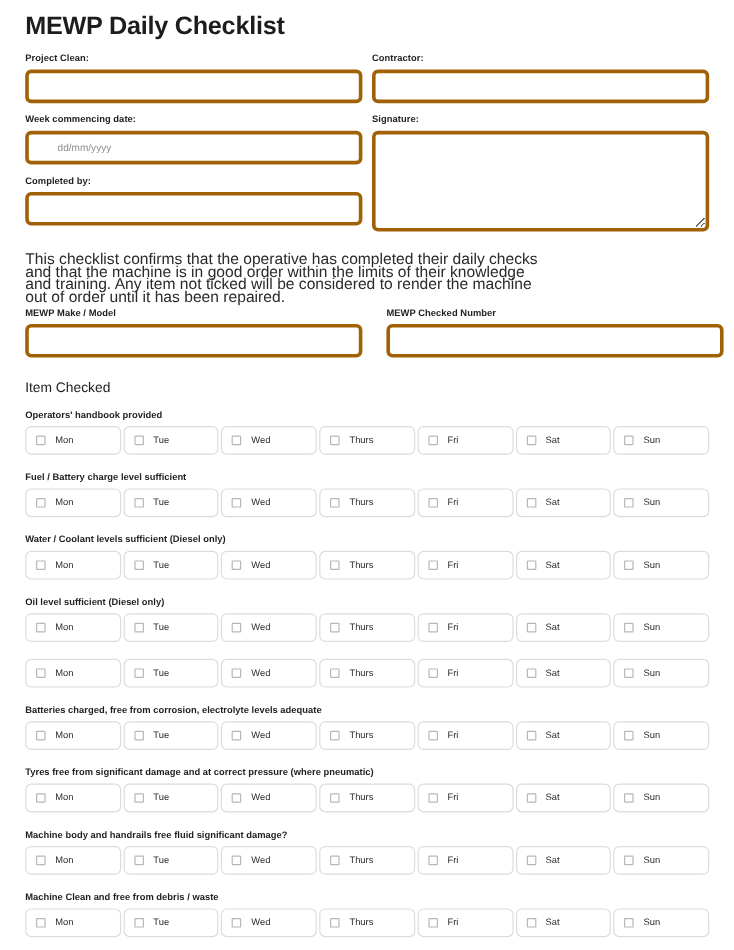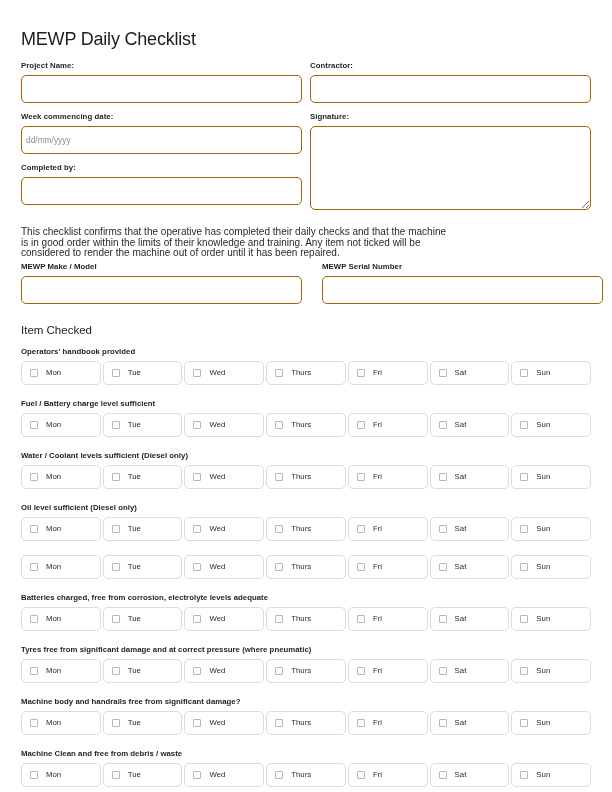--- a/index.html
+++ b/index.html
@@ -18,26 +18,26 @@
     position: relative;
     width: 612px;
     height: 792px;
     box-sizing: border-box;
     padding: 0 21px;
     overflow: hidden;
   }
 
   
   .doc-title {
-    font-size: 18px;
-    font-weight: normal;
+    font-size: 21px;
+    font-weight: bold;
     letter-spacing: -0.2px;
     color: #1d1d1d;
     margin: 0;
-    padding-top: 26px;
+    padding-top: 9px;
     line-height: 26px;
   }
 
   
   .form-grid {
     display: flex;
     gap: 8px;
     margin-top: 9px;
   }
   .form-col {
@@ -49,42 +49,42 @@
     font-weight: bold;
     color: #1f1f1f;
     line-height: 10px;
     margin-bottom: 4px;
     letter-spacing: 0.05px;
   }
   .field-box {
     box-sizing: border-box;
     width: 100%;
     height: 28px;
-    border: 1px solid #a16207;
+    border: 3px solid #a16207;
     border-radius: 5px;
     background: #ffffff;
     font-family: "Liberation Sans", sans-serif;
     font-size: 8.4px;
     color: #202020;
-    padding: 0 4px;
+    padding: 0 24px;
     outline: none;
   }
   .field-box::placeholder {
     color: #8d8d8d;
     opacity: 1;
   }
   .field-box.tall {
     height: 84px;
   }
   .field-group { margin-bottom: 9px; }
   .field-group.last { margin-bottom: 0; }
 
   
   .statement {
-    font-size: 10px;
+    font-size: 13px;
     line-height: 10.6px;
     color: #2a2a2a;
     margin: 13px 0 0 0;
     width: 432px;
     letter-spacing: 0.01px;
   }
 
   
   .mewp-row {
     display: flex;
@@ -152,21 +152,21 @@
 
 <div class="page">
 
   <h1 class="doc-title">MEWP Daily Checklist</h1>
 
   <div class="form-grid">
 
     <div class="form-col">
 
       <div class="field-group">
-        <div class="field-label">Project Name:</div>
+        <div class="field-label">Project Clean:</div>
         <input class="field-box" type="text" value="" style="">
       </div>
 
       <div class="field-group">
         <div class="field-label">Week commencing date:</div>
         <input class="field-box" type="text" placeholder="dd/mm/yyyy" style="">
       </div>
 
       <div class="field-group last">
         <div class="field-label">Completed by:</div>
@@ -194,21 +194,21 @@
   <p class="statement">This checklist confirms that the operative has completed their daily checks and that the machine is in good order within the limits of their knowledge and training. Any item not ticked will be considered to render the machine out of order until it has been repaired.</p>
 
   <div class="mewp-row">
 
     <div class="form-col">
       <div class="field-label">MEWP Make / Model</div>
       <input class="field-box" type="text" value="" style="">
     </div>
 
     <div class="form-col">
-      <div class="field-label">MEWP Serial Number</div>
+      <div class="field-label">MEWP Checked Number</div>
       <input class="field-box" type="text" value="" style="">
     </div>
 
   </div>
 
   <h2 class="section-heading">Item Checked</h2>
 
   <div class="checklist" id="checklist-container">
       <div class="check-item">
         <div class="item-label">Operators' handbook provided</div>
@@ -434,21 +434,21 @@
             <span class="cbox"></span>
             <span class="day-text">Sat</span>
           </label>
           <label class="day-cell">
             <span class="cbox"></span>
             <span class="day-text">Sun</span>
           </label>
         </div>
       </div>
       <div class="check-item">
-        <div class="item-label">Machine body and handrails free from significant damage?</div>
+        <div class="item-label">Machine body and handrails free fluid significant damage?</div>
         <div class="day-row">
           <label class="day-cell">
             <span class="cbox"></span>
             <span class="day-text">Mon</span>
           </label>
           <label class="day-cell">
             <span class="cbox"></span>
             <span class="day-text">Tue</span>
           </label>
           <label class="day-cell">

